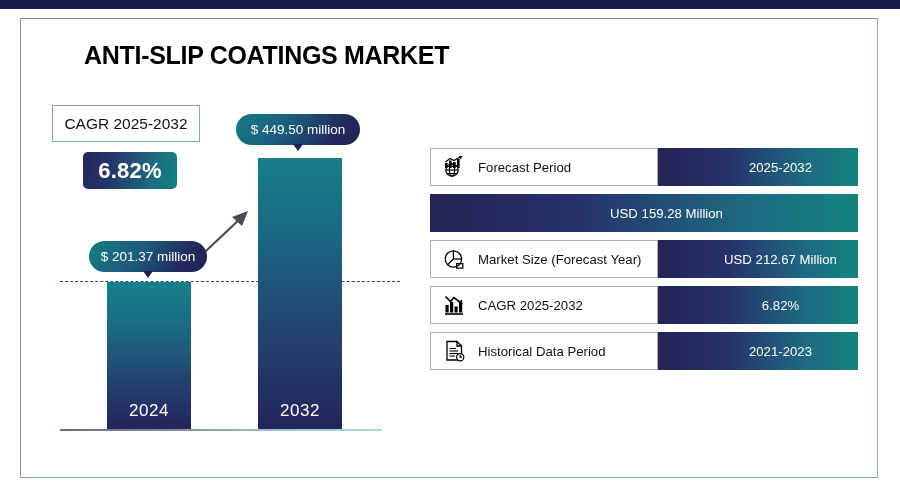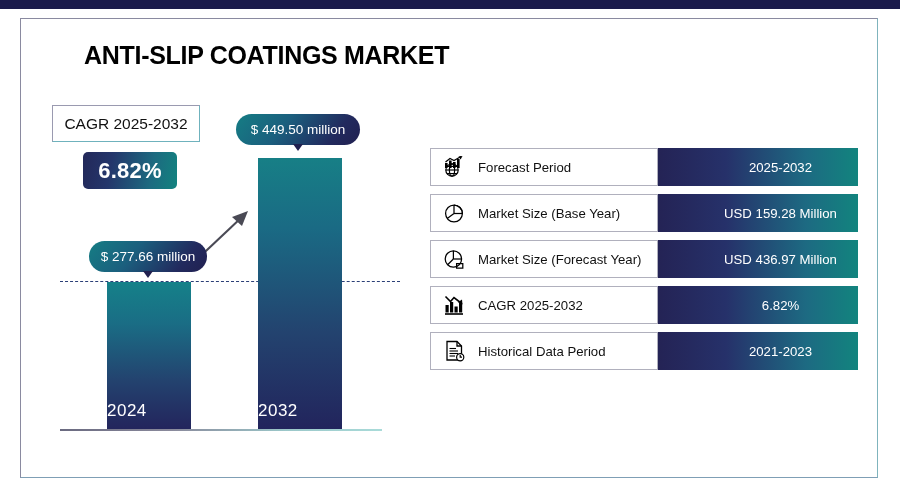--- a/index.html
+++ b/index.html
@@ -99,21 +99,21 @@
     left: 198px;
     width: 84px;
     height: 272px;
     background: linear-gradient(180deg, #177f86 0%, #1a6a84 26%, #23436f 64%, #22245c 100%);
     margin-top: 13px;
   }
   .bar-year {
     position: absolute;
     bottom: 9px;
     width: 100%;
-    text-align: left;
+    text-align: center;
     color: #ffffff;
     font-size: 17px;
     letter-spacing: 0.5px;
   }
   .baseline {
     position: absolute;
     left: 0; bottom: -1px;
     width: 322px; height: 1.6px;
     background: linear-gradient(90deg, #6a6a80 0%, #8a8a9c 35%, #9bc7c9 70%, #a9dbd9 100%);
   }
@@ -243,21 +243,21 @@
       <svg width="68" height="62" viewBox="0 0 68 62">
         <line x1="4" y1="58" x2="56" y2="9" stroke="#4a4a55" stroke-width="2.1"></line>
         <polygon points="62,3 46,9 56,18" fill="#4a4a55"></polygon>
       </svg>
     </div>
 
     <div class="baseline"></div>
   </div>
 
   <div class="pill pill-2032">$ 449.50 million</div>
-  <div class="pill pill-2024">$ 277.66 million</div>
+  <div class="pill pill-2024">$ 201.37 million</div>
 
   <div class="table">
 
     <div class="trow">
       <div class="tlabel">
         <span class="ticon">
           <svg width="25" height="24" viewBox="0 0 25 24">
             <g fill="none" stroke="#000" stroke-width="1.2">
               <circle cx="10" cy="15" r="6.2"></circle>
               <ellipse cx="10" cy="15" rx="2.6" ry="6.2"></ellipse>
@@ -274,53 +274,39 @@
             <polyline points="3.5,7 8,3.5 12,5.5 19,1.5" fill="none" stroke="#000" stroke-width="1.2"></polyline>
             <polygon points="20.5,1 16.5,1.6 18.6,4.4" fill="#000"></polygon>
           </svg>
         </span>
         <span class="tlabel-text">Forecast Period</span>
       </div>
       <div class="tvalue">2025-2032</div>
     </div>
 
     <div class="trow">
-      <div class="tlabel">
-        <span class="ticon">
-          <svg width="25" height="24" viewBox="0 0 25 24">
-            <g fill="none" stroke="#000" stroke-width="1.25">
-              <circle cx="12" cy="12.5" r="8.4"></circle>
-              <line x1="12" y1="12.5" x2="12" y2="4.1"></line>
-              <line x1="12" y1="12.5" x2="20.4" y2="12.5"></line>
-              <line x1="12" y1="12.5" x2="5.2" y2="17.5"></line>
-              <path d="M12 4.1 A8.4 8.4 0 0 1 20.4 12.5"></path>
-            </g>
-          </svg>
-        </span>
-        <span class="tlabel-text">Market Size (Base Year)</span>
-      </div>
       <div class="tvalue">USD 159.28 Million</div>
     </div>
 
     <div class="trow">
       <div class="tlabel">
         <span class="ticon">
           <svg width="25" height="24" viewBox="0 0 25 24">
             <g fill="none" stroke="#000" stroke-width="1.25">
               <circle cx="11.4" cy="12" r="8.2"></circle>
               <line x1="11.4" y1="12" x2="11.4" y2="3.8"></line>
               <line x1="11.4" y1="12" x2="19.6" y2="12"></line>
               <line x1="11.4" y1="12" x2="5.6" y2="17.8"></line>
               <path d="M14.6 16.6 L20.8 16.6 L20.8 21.2 L14.6 21.2 Z"></path>
             </g>
           </svg>
         </span>
         <span class="tlabel-text">Market Size (Forecast Year)</span>
       </div>
-      <div class="tvalue">USD 436.97 Million</div>
+      <div class="tvalue">USD 212.67 Million</div>
     </div>
 
     <div class="trow">
       <div class="tlabel">
         <span class="ticon">
           <svg width="25" height="24" viewBox="0 0 25 24">
             <g fill="#000">
               <rect x="3.5" y="12" width="3.2" height="7.5"></rect>
               <rect x="8" y="9" width="3.2" height="10.5"></rect>
               <rect x="12.5" y="13.5" width="3.2" height="6"></rect>

